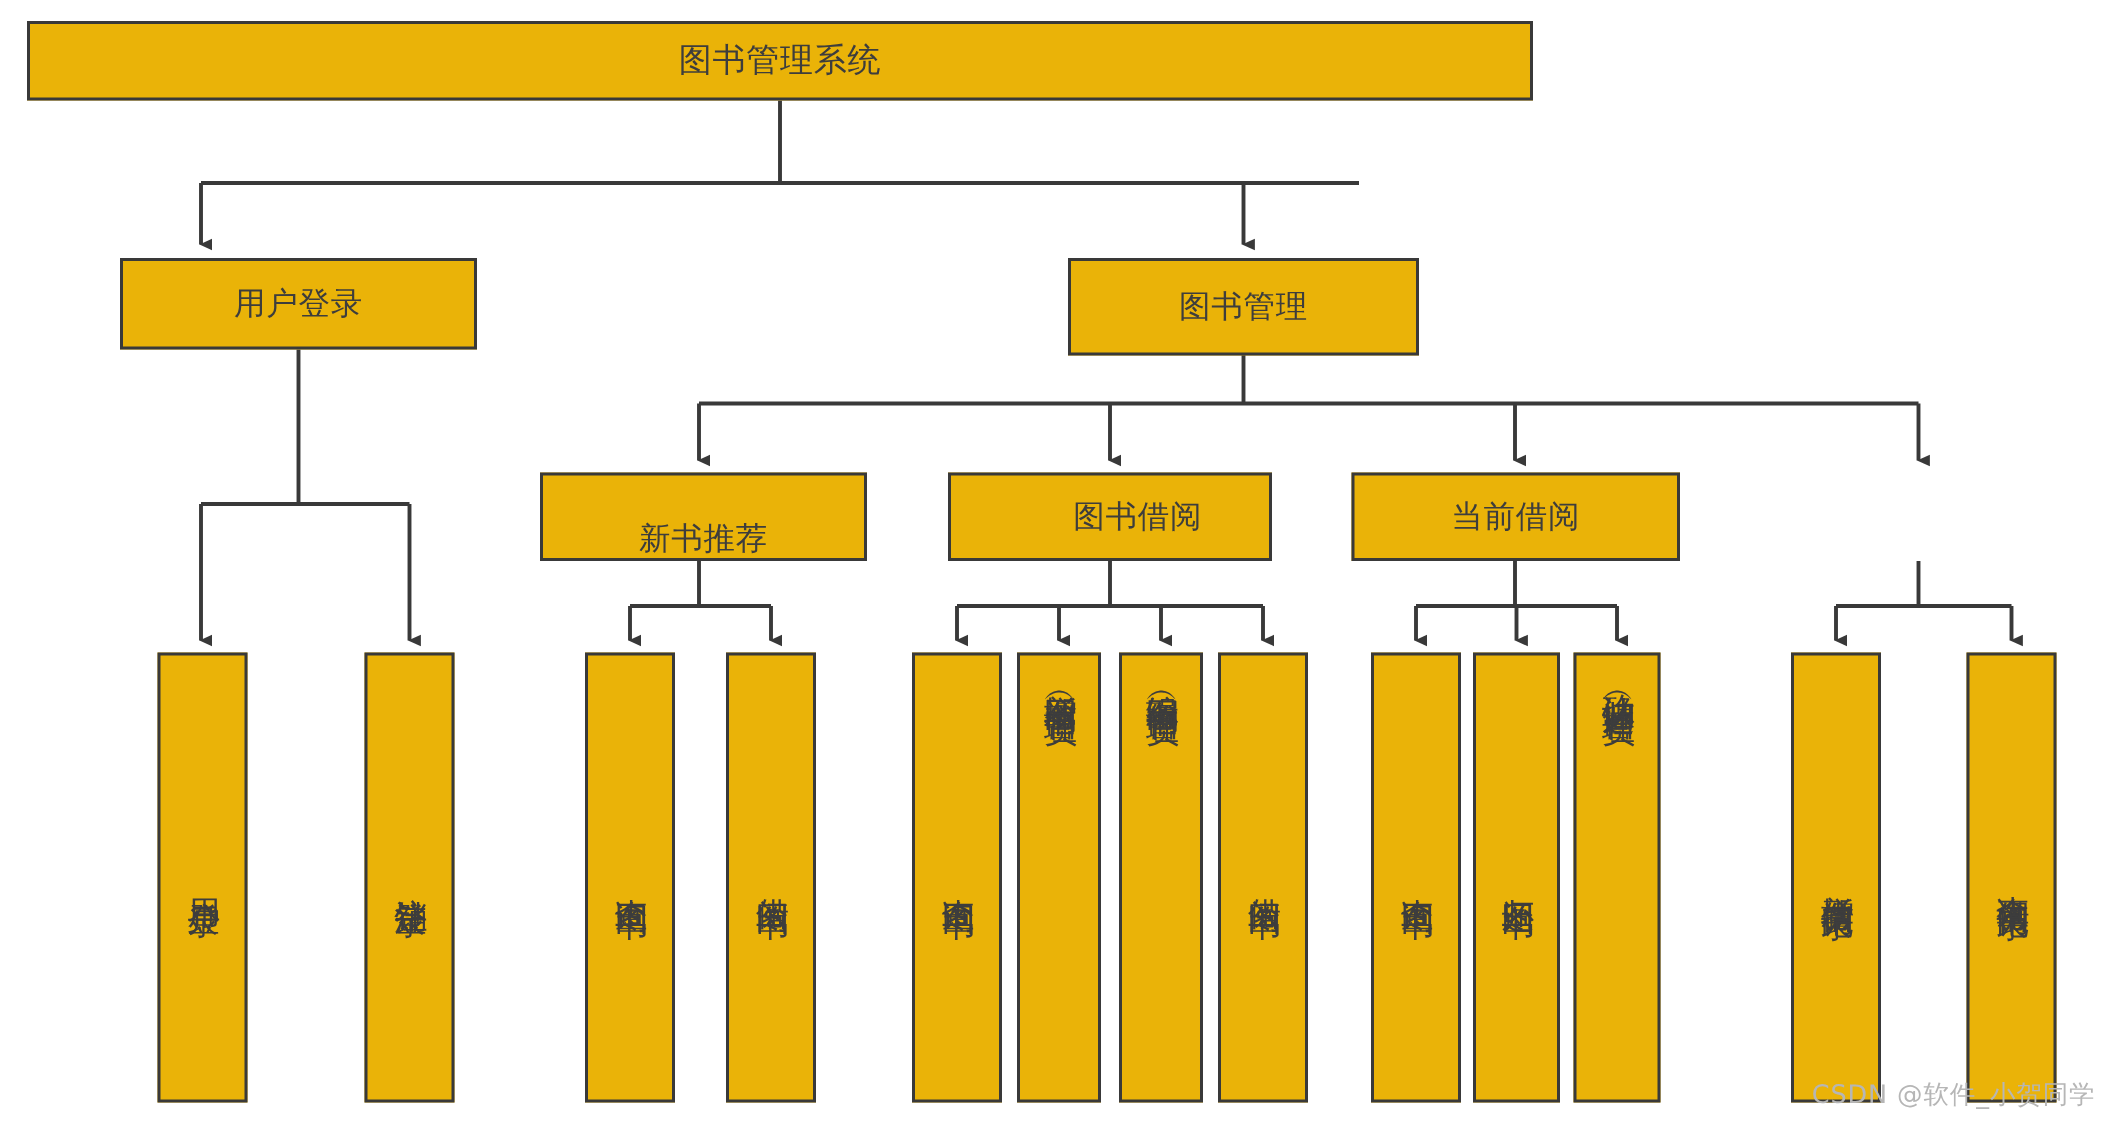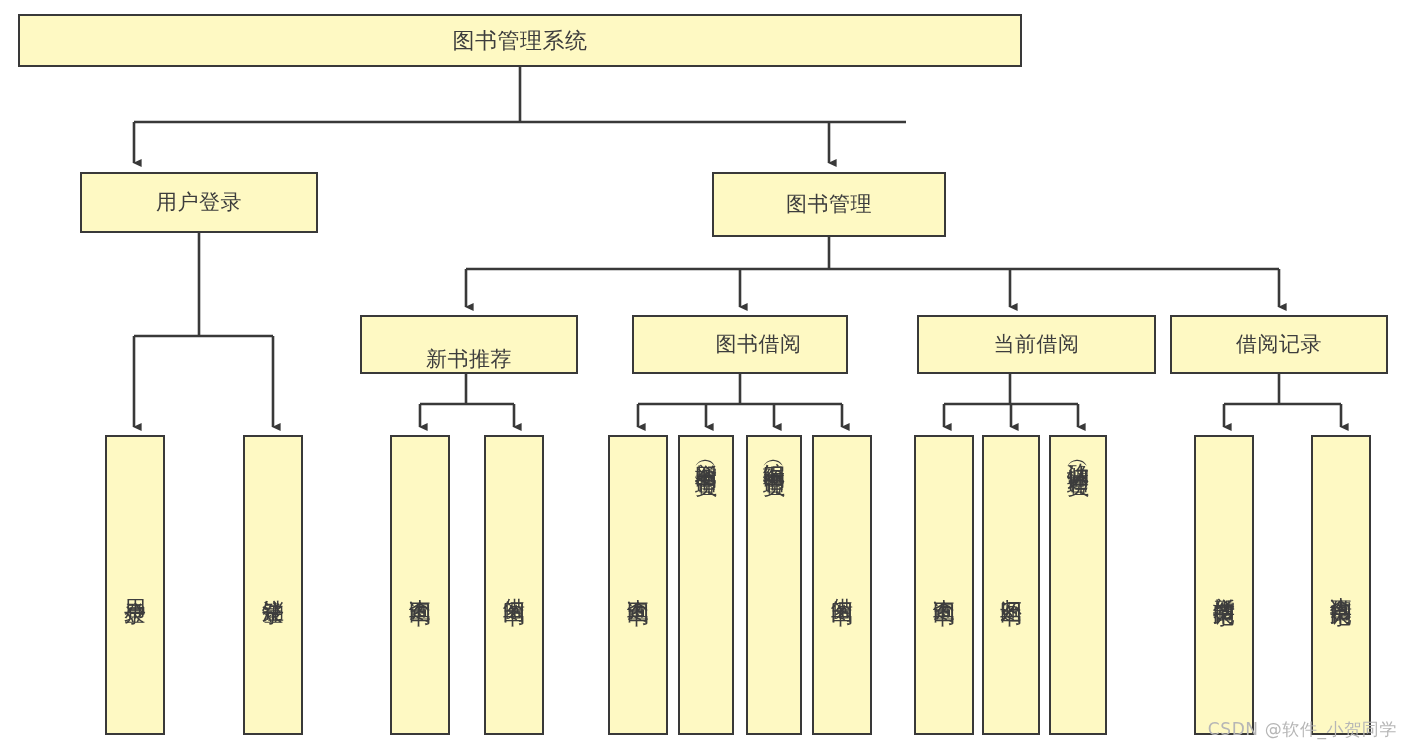--- a/index.html
+++ b/index.html
@@ -22,21 +22,21 @@
   #connector-layer {
     position: absolute;
     left: 0;
     top: 0;
     width: 1405px;
     height: 747px;
   }
   .node-box {
     position: absolute;
     box-sizing: border-box;
-    background: #fef9c3;
+    background: #eab308;
     border: 2.5px solid #393939;
     display: flex;
     align-items: center;
     justify-content: center;
     overflow: hidden;
   }
   .node-label {
     color: #3d3d3d;
     letter-spacing: 0.5px;
     text-align: center;
@@ -144,25 +144,22 @@
   <div class="node-box horizontal" style="left:712px; top:172px; width:234px; height:65px;">
     <span class="node-label">图书管理</span>
   </div>
 
   <div class="node-box horizontal" style="left:360px; top:315px; width:218px; height:59px;align-items:flex-end;">
     <span class="node-label">新书推荐</span>
   </div>
   <div class="node-box horizontal" style="left:632px; top:315px; width:216px; height:59px;padding-left:37px;">
     <span class="node-label">图书借阅</span>
   </div>
-  <div class="node-box horizontal" style="left:901px; top:315px; width:239px; height:59px;margin-left:16px;">
+  <div class="node-box horizontal" style="left:901px; top:315px; width:219px; height:59px;">
     <span class="node-label">当前借阅</span>
-  </div>
-  <div class="node-box horizontal" style="left:1170px; top:315px; width:218px; height:59px;">
-    <span class="node-label">借阅记录</span>
   </div>
 
   <div class="node-box vertical short-text" style="left:105px; top:435px; width:60px; height:300px;">
     <span class="node-label">用户登录</span>
   </div>
   <div class="node-box vertical short-text" style="left:243px; top:435px; width:60px; height:300px;">
     <span class="node-label">注销登录</span>
   </div>
 
   <div class="node-box vertical short-text" style="left:390px; top:435px; width:60px; height:300px;">

